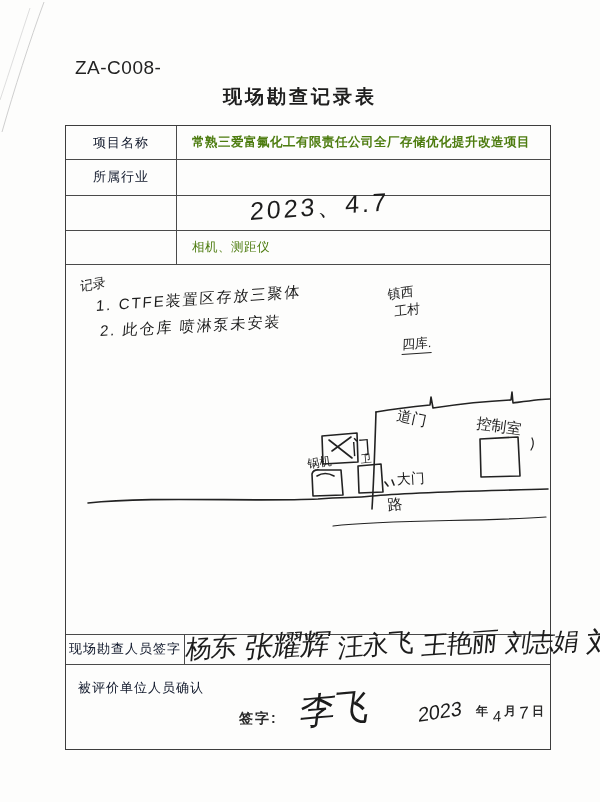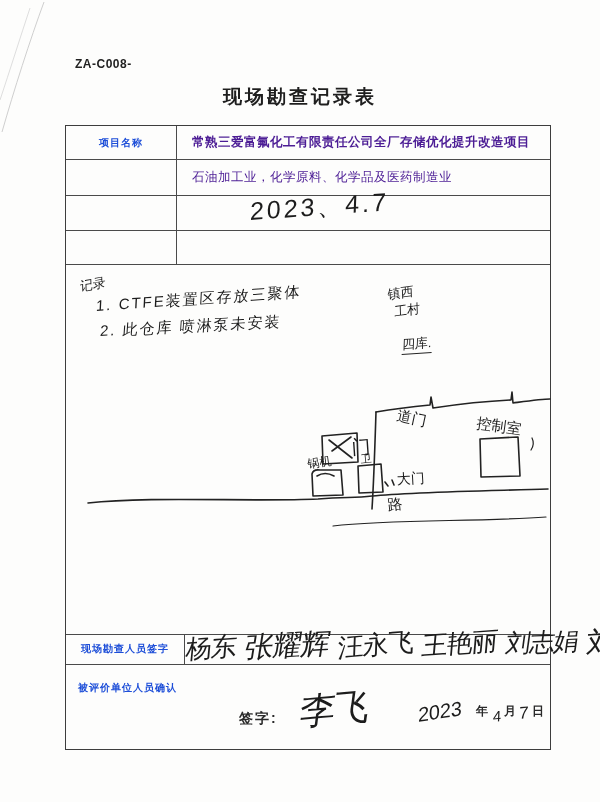--- a/index.html
+++ b/index.html
@@ -1,28 +1,28 @@
 <!DOCTYPE html>
 <html><head>
 <meta charset="utf-8">
 <style>
   html,body{margin:0;padding:0;background:#ffffff;}
   .page{position:relative;width:600px;height:802px;background:#fdfdfc;overflow:hidden;
         font-family:"Liberation Sans",sans-serif;color:#2a2a2a;}
   .abs{position:absolute;}
-  .code{left:75px;top:57px;font-size:12px;font-weight:bold;color:#222;letter-spacing:.5px;}
+  .code{left:75px;top:57px;font-size:19px;font-weight:normal;color:#222;letter-spacing:.5px;}
   .title{left:0;top:84px;width:600px;text-align:center;font-size:19px;font-weight:bold;
          color:#1e1e1e;letter-spacing:3px;}
   
   .tbl{left:65px;top:125px;width:484px;height:623px;border:1.6px solid #3d3d3d;}
   .hline{position:absolute;left:0;right:0;height:0;border-top:1.4px solid #4a4a4a;}
   .vline{position:absolute;width:0;border-left:1.4px solid #4a4a4a;}
   .cell-label{position:absolute;display:flex;align-items:center;justify-content:center;
-              font-size:10px;font-weight:bold;color:#1d4ed8;letter-spacing:1px;}
-  .cell-value{position:absolute;display:flex;align-items:center;font-size:12.5px;color:#4c1d95;
+              font-size:13px;font-weight:normal;color:#0f172a;letter-spacing:1px;}
+  .cell-value{position:absolute;display:flex;align-items:center;font-size:12.5px;color:#4d7c0f;
               letter-spacing:.5px;}
   .bold{font-weight:bold;}
   
   .hw{position:absolute;color:#1c1c1c;transform-origin:left center;white-space:nowrap;}
   .sig-row{left:186px;top:622px;width:378px;height:52px;display:flex;align-items:center;
            gap:9px;font-size:26px;}
   .sig-row span{display:inline-block;transform:skewX(-9deg) rotate(-3deg);letter-spacing:-1px;}
   .sig-row span:nth-child(2){font-size:29px;transform:skewX(-12deg) rotate(-2deg);}
   .sig-row span:nth-child(3){transform:skewX(-7deg) rotate(-4deg);}
   .sig-row span:nth-child(5){font-size:25px;transform:skewX(-10deg) rotate(-1deg);}
@@ -49,23 +49,24 @@
     <div class="hline" style="top:104px"></div>
     <div class="hline" style="top:138px"></div>
     <div class="hline" style="top:508px"></div>
     <div class="hline" style="top:538px"></div>
     <div class="vline" style="left:110px;top:0;height:138px"></div>
     <div class="vline" style="left:118px;top:508px;height:30px"></div>
 
     <div class="cell-label" style="left:0;top:0;width:110px;height:33px">项目名称</div>
     <div class="cell-value bold" style="left:126px;top:0;width:350px;height:33px">常熟三爱富氟化工有限责任公司全厂存储优化提升改造项目</div>
 
-    <div class="cell-value" style="left:126px;top:33px;width:350px;height:36px">石油加工业，化学原料、化学品及医药制造业</div>
+    <div class="cell-label" style="left:0;top:33px;width:110px;height:36px">所属行业</div>
 
 
+    <div class="cell-value" style="left:126px;top:104px;width:350px;height:34px">相机、测距仪</div>
 
     <div class="cell-label" style="left:12px;top:552px;width:160px;height:20px;justify-content:flex-start">被评价单位人员确认</div>
     <div class="cell-label" style="left:0;top:508px;width:118px;height:30px">现场勘查人员签字</div>
   </div>
 
   <div class="hw" style="left:250px;top:195px;font-size:25px;transform:rotate(-4deg) skewX(-6deg);letter-spacing:3px">2023、4.7</div>
 
   <div class="hw" style="left:80px;top:278px;font-size:13px;transform:rotate(-10deg) skewX(-8deg)">记录</div>
   <div class="hw" style="left:96px;top:297px;font-size:15px;letter-spacing:2px;transform:rotate(-4deg) skewX(-7deg)">1. CTFE装置区存放三聚体</div>
   <div class="hw" style="left:100px;top:322px;font-size:15px;letter-spacing:2px;transform:rotate(-3deg) skewX(-7deg)">2. 此仓库 喷淋泵未安装</div>

